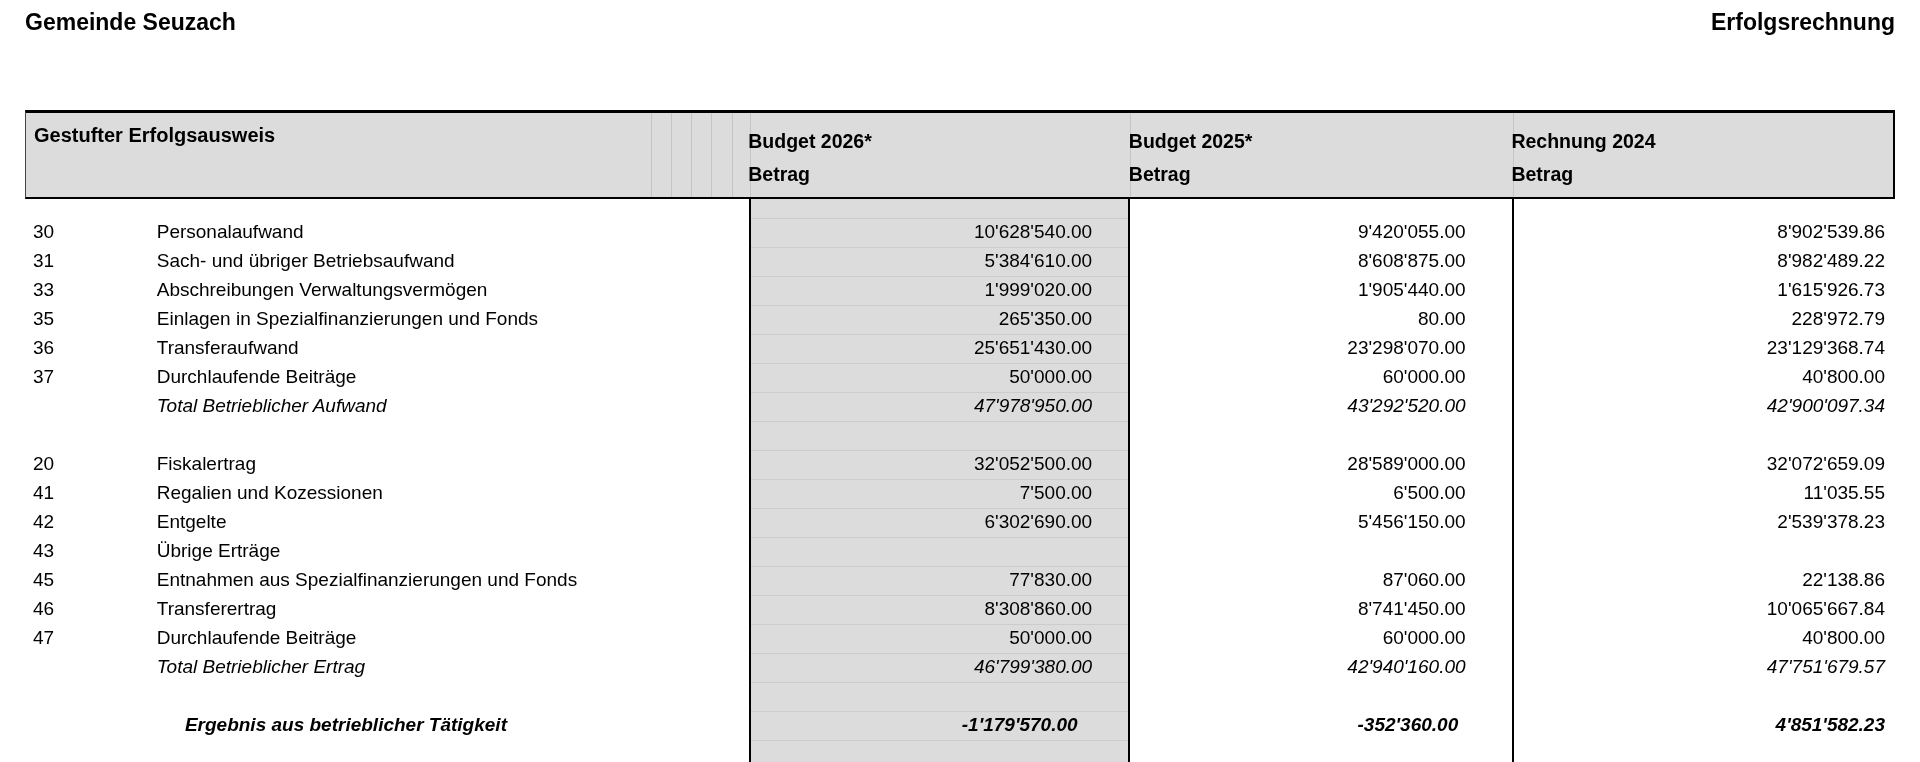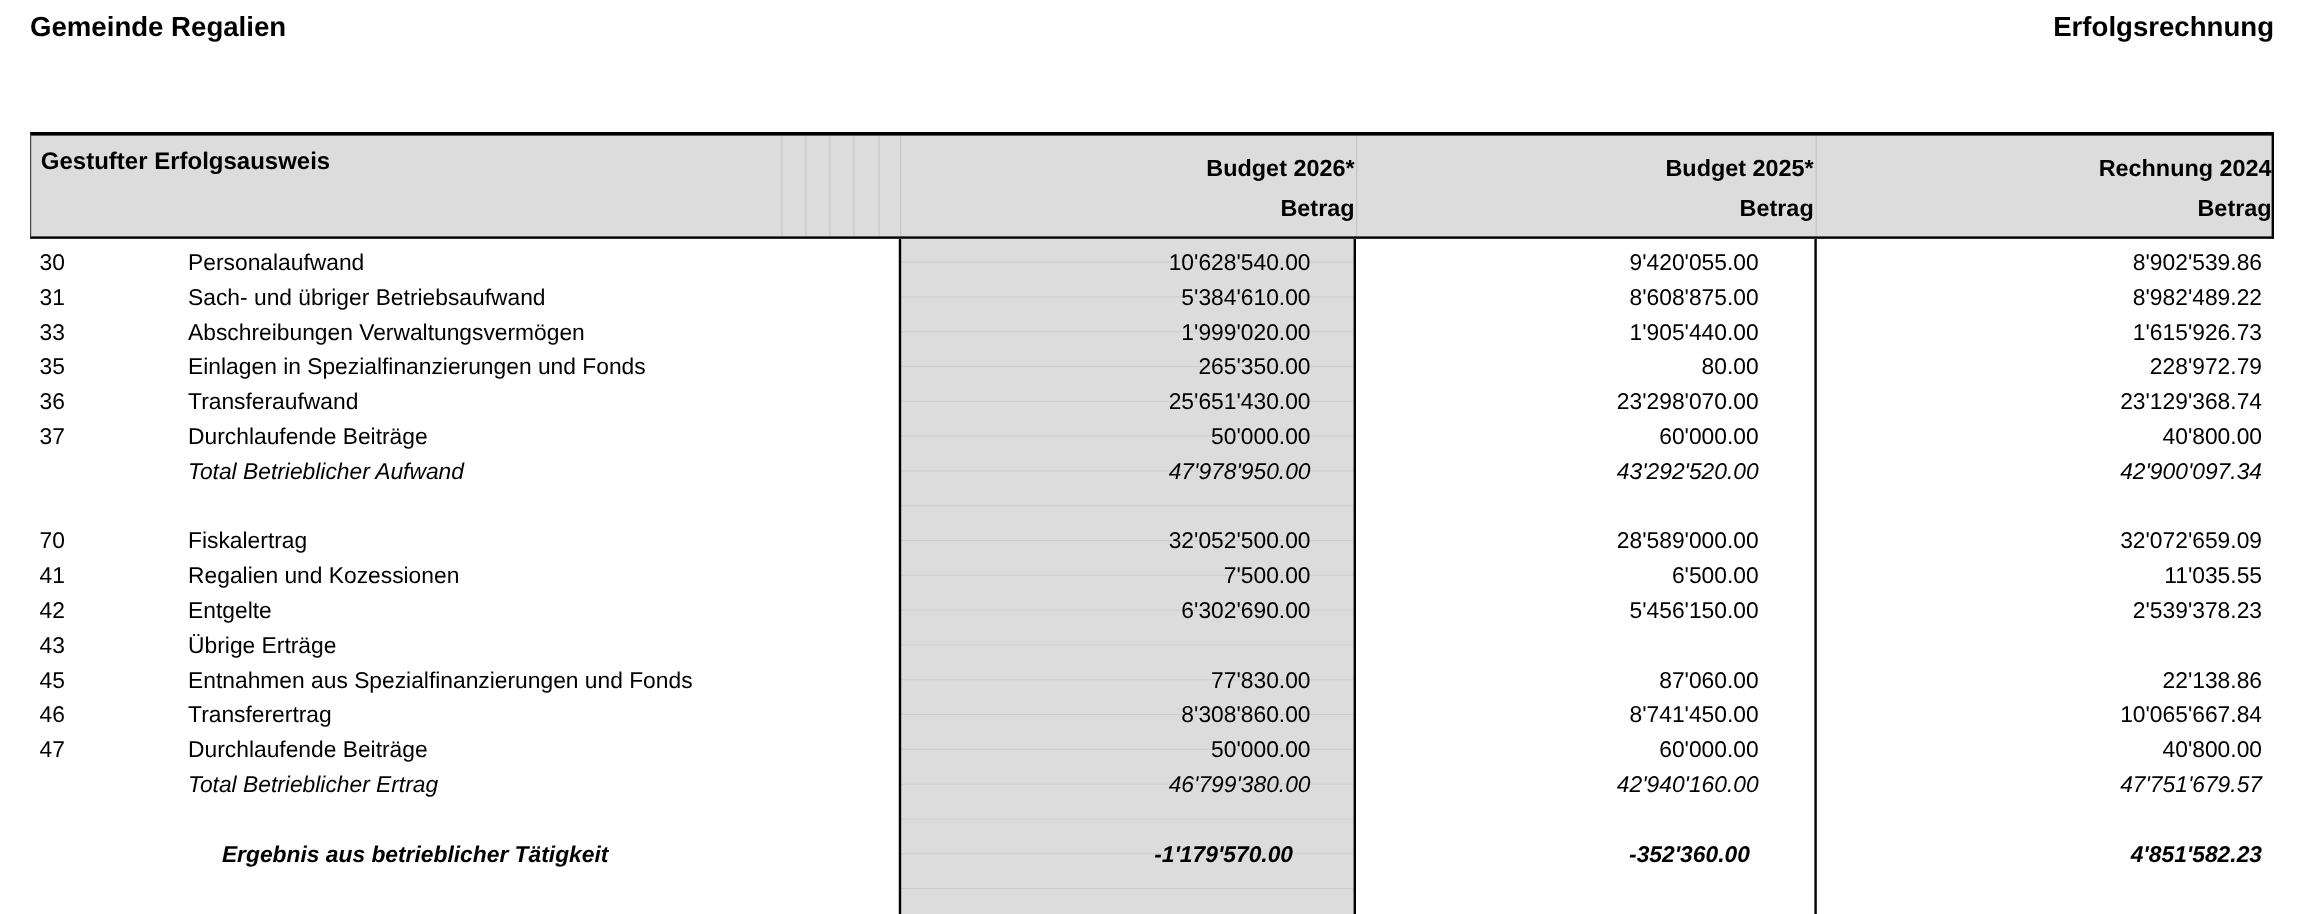--- a/index.html
+++ b/index.html
@@ -46,35 +46,35 @@
   .hrow1 { height: 46px; line-height: 56px; }
   .hrow2 { height: 38px; line-height: 30px; }
   .h-title {
     width: 723px;
     padding-left: 8px;
     font-weight: bold;
     font-size: 20px;
     line-height: 44px;
   }
   .h-spacer { width: 723px; }
-  .h-col  { width: 381px; text-align: right; font-weight: bold; font-size: 19.5px; }
+  .h-col  { width: 381px; text-align: left; font-weight: bold; font-size: 19.5px; }
   .h-col2 { width: 383px; }
   .h-col3 { width: 382px; }
   .hline {
     position: absolute;
     top: 0; bottom: 0;
     width: 1px;
     background: rgba(0,0,0,0.10);
     z-index: 0;
   }
   
   .tbody {
     position: relative;
     height: 563px;
-    padding-top: 6px;
+    padding-top: 18px;
     overflow: hidden;
   }
   .gray-col {
     position: absolute;
     left: 724px; top: 0; bottom: 0;
     width: 381px;
     background-color: #dcdcdc;
     background-image: linear-gradient(to bottom, rgba(0,0,0,0.07) 0 1px, transparent 1px 29px);
     background-size: 100% 29px;
     background-position: 0 19px;
@@ -106,21 +106,21 @@
   .row.total  { font-style: italic; }
   .row.result { font-style: italic; font-weight: bold; gap: 39px; }
   .row.spacer { visibility: hidden; }
 </style>
 </head>
 <body>
 
 <div class="page">
 
   <div class="page-header">
-    <div>Gemeinde Regalien</div>
+    <div>Gemeinde Seuzach</div>
     <div>Erfolgsrechnung</div>
   </div>
 
   <div class="report-table">
 
     <div class="thead">
       <span class="hline" style="left:625px"></span>
       <span class="hline" style="left:645px"></span>
       <span class="hline" style="left:665px"></span>
       <span class="hline" style="left:685px"></span>
@@ -197,21 +197,21 @@
           <div class="cell amount a3">42'900'097.34</div>
         </div>
         <div class="row spacer">
           <div class="cell code"></div>
           <div class="cell label"></div>
           <div class="cell amount a1"></div>
           <div class="cell amount a2"></div>
           <div class="cell amount a3"></div>
         </div>
         <div class="row normal">
-          <div class="cell code">70</div>
+          <div class="cell code">20</div>
           <div class="cell label">Fiskalertrag</div>
           <div class="cell amount a1">32'052'500.00</div>
           <div class="cell amount a2">28'589'000.00</div>
           <div class="cell amount a3">32'072'659.09</div>
         </div>
         <div class="row normal">
           <div class="cell code">41</div>
           <div class="cell label">Regalien und Kozessionen</div>
           <div class="cell amount a1">7'500.00</div>
           <div class="cell amount a2">6'500.00</div>

